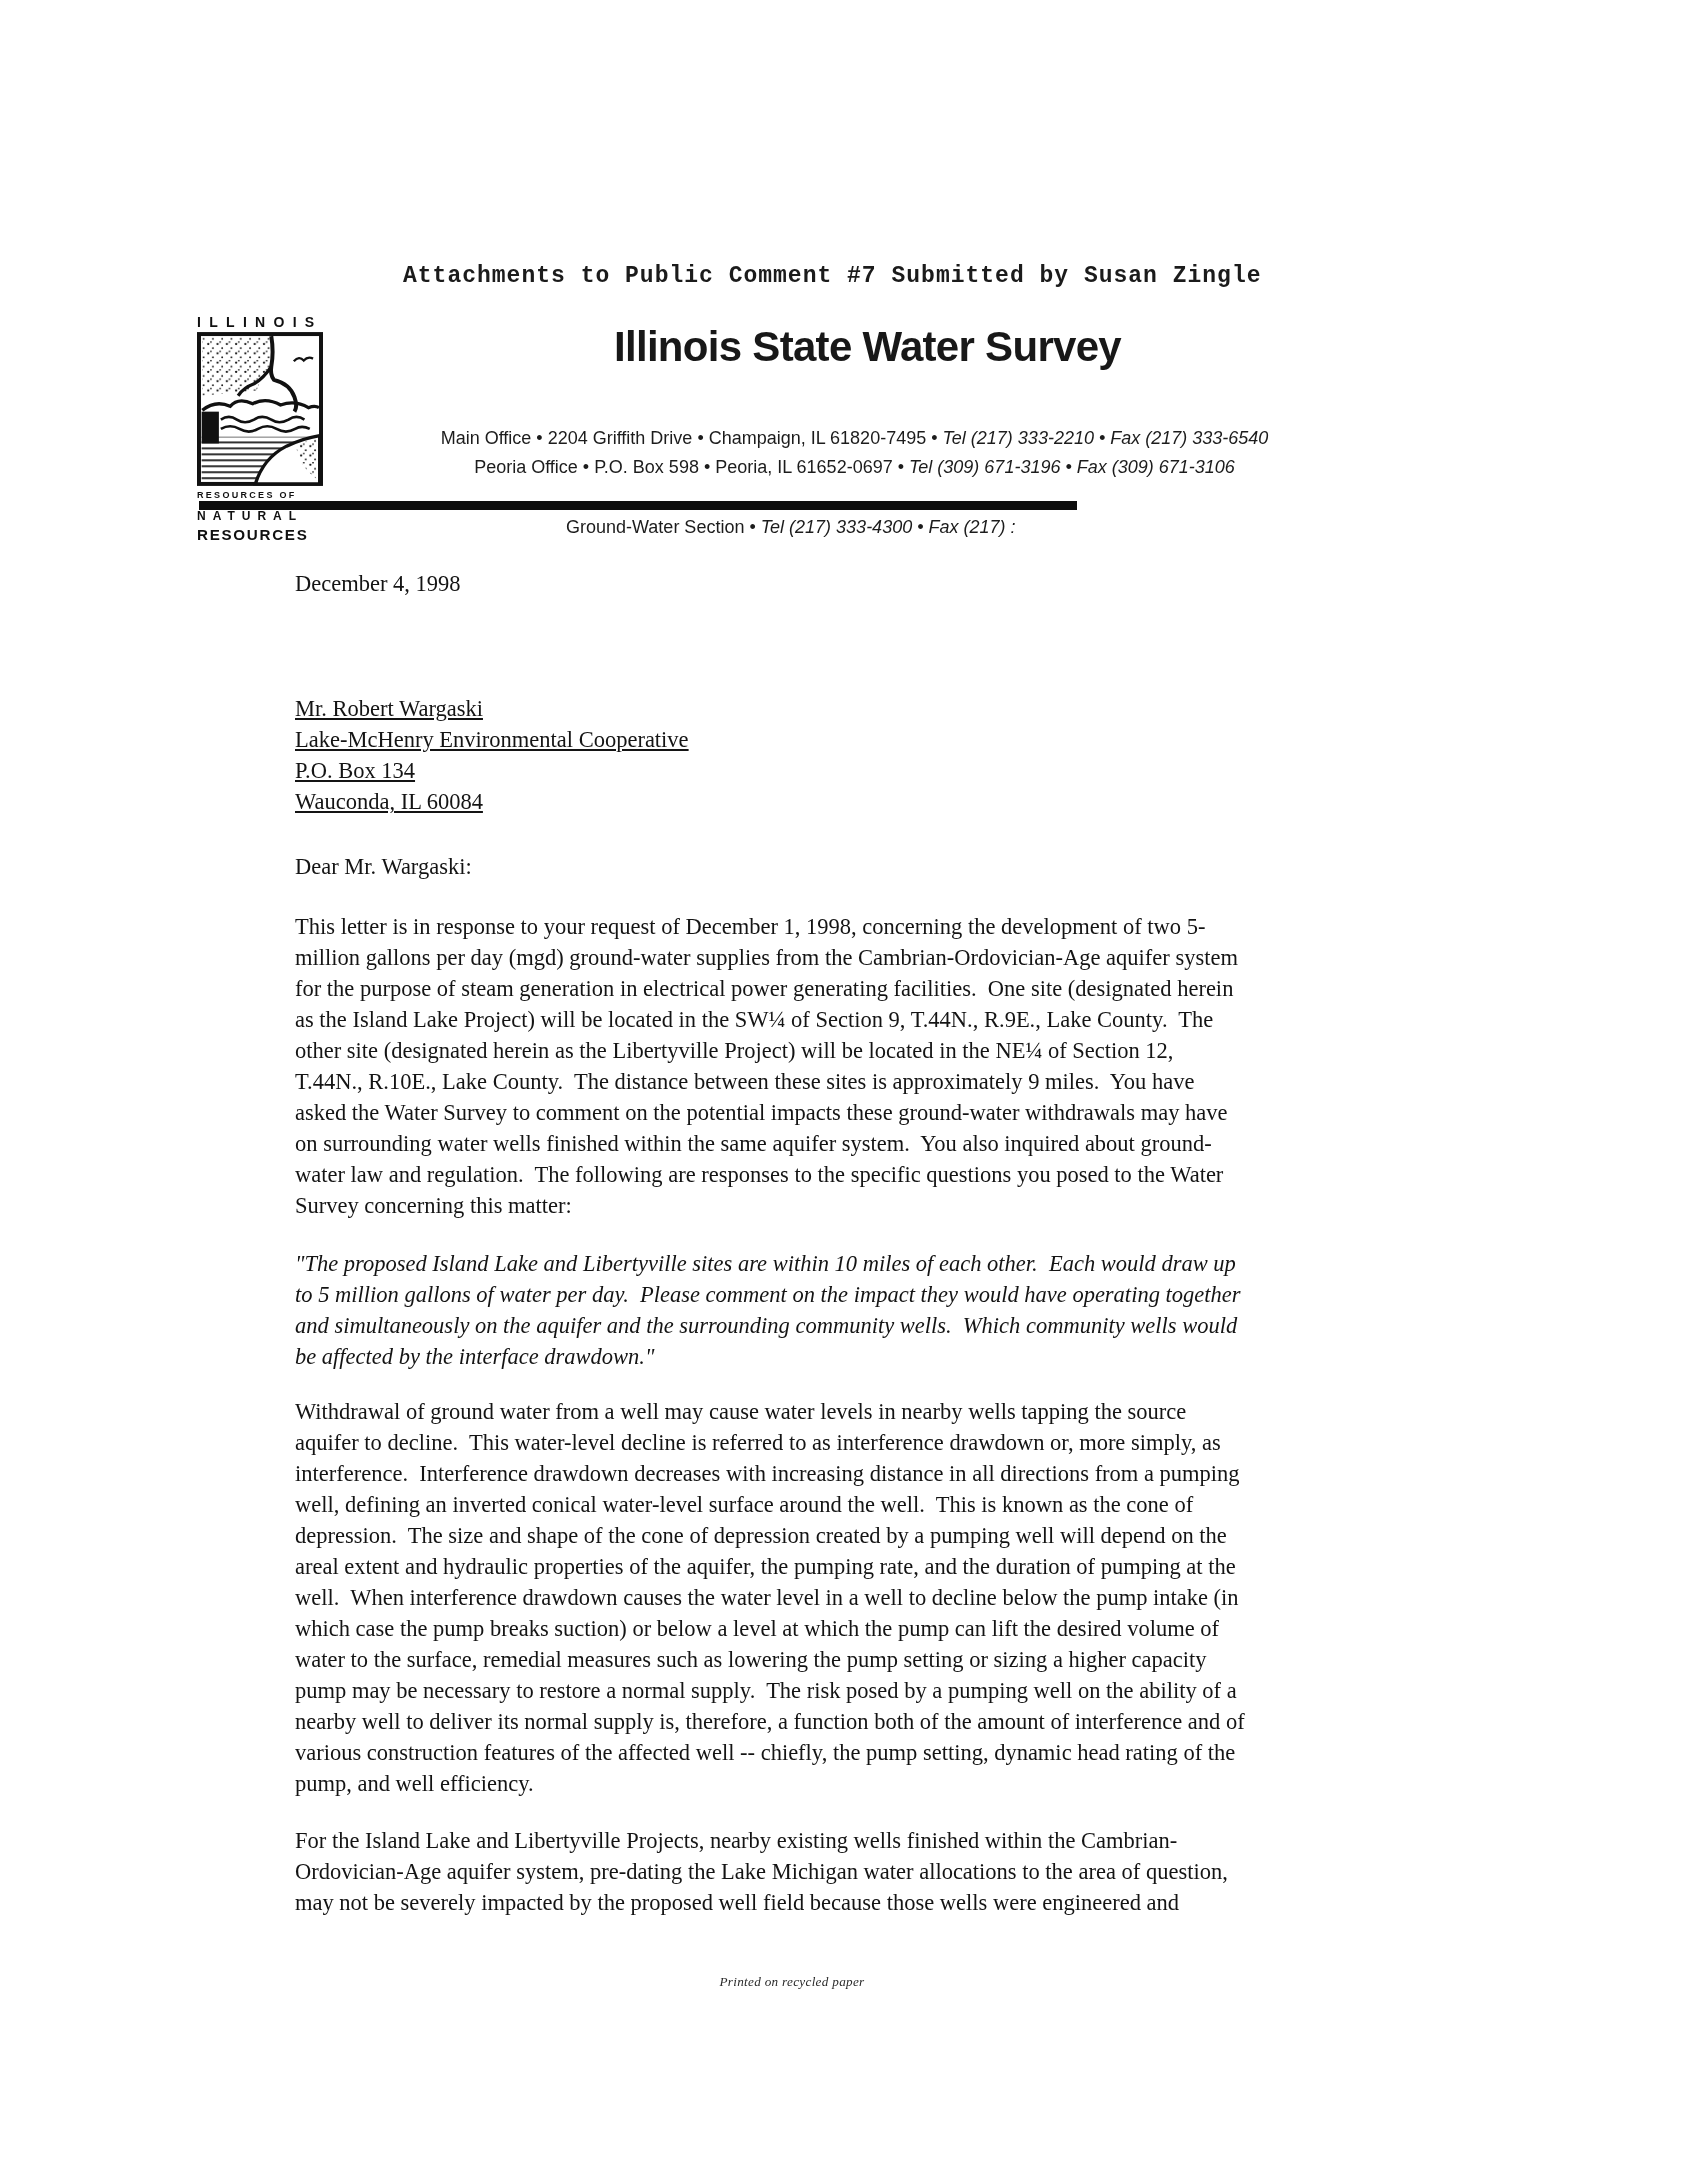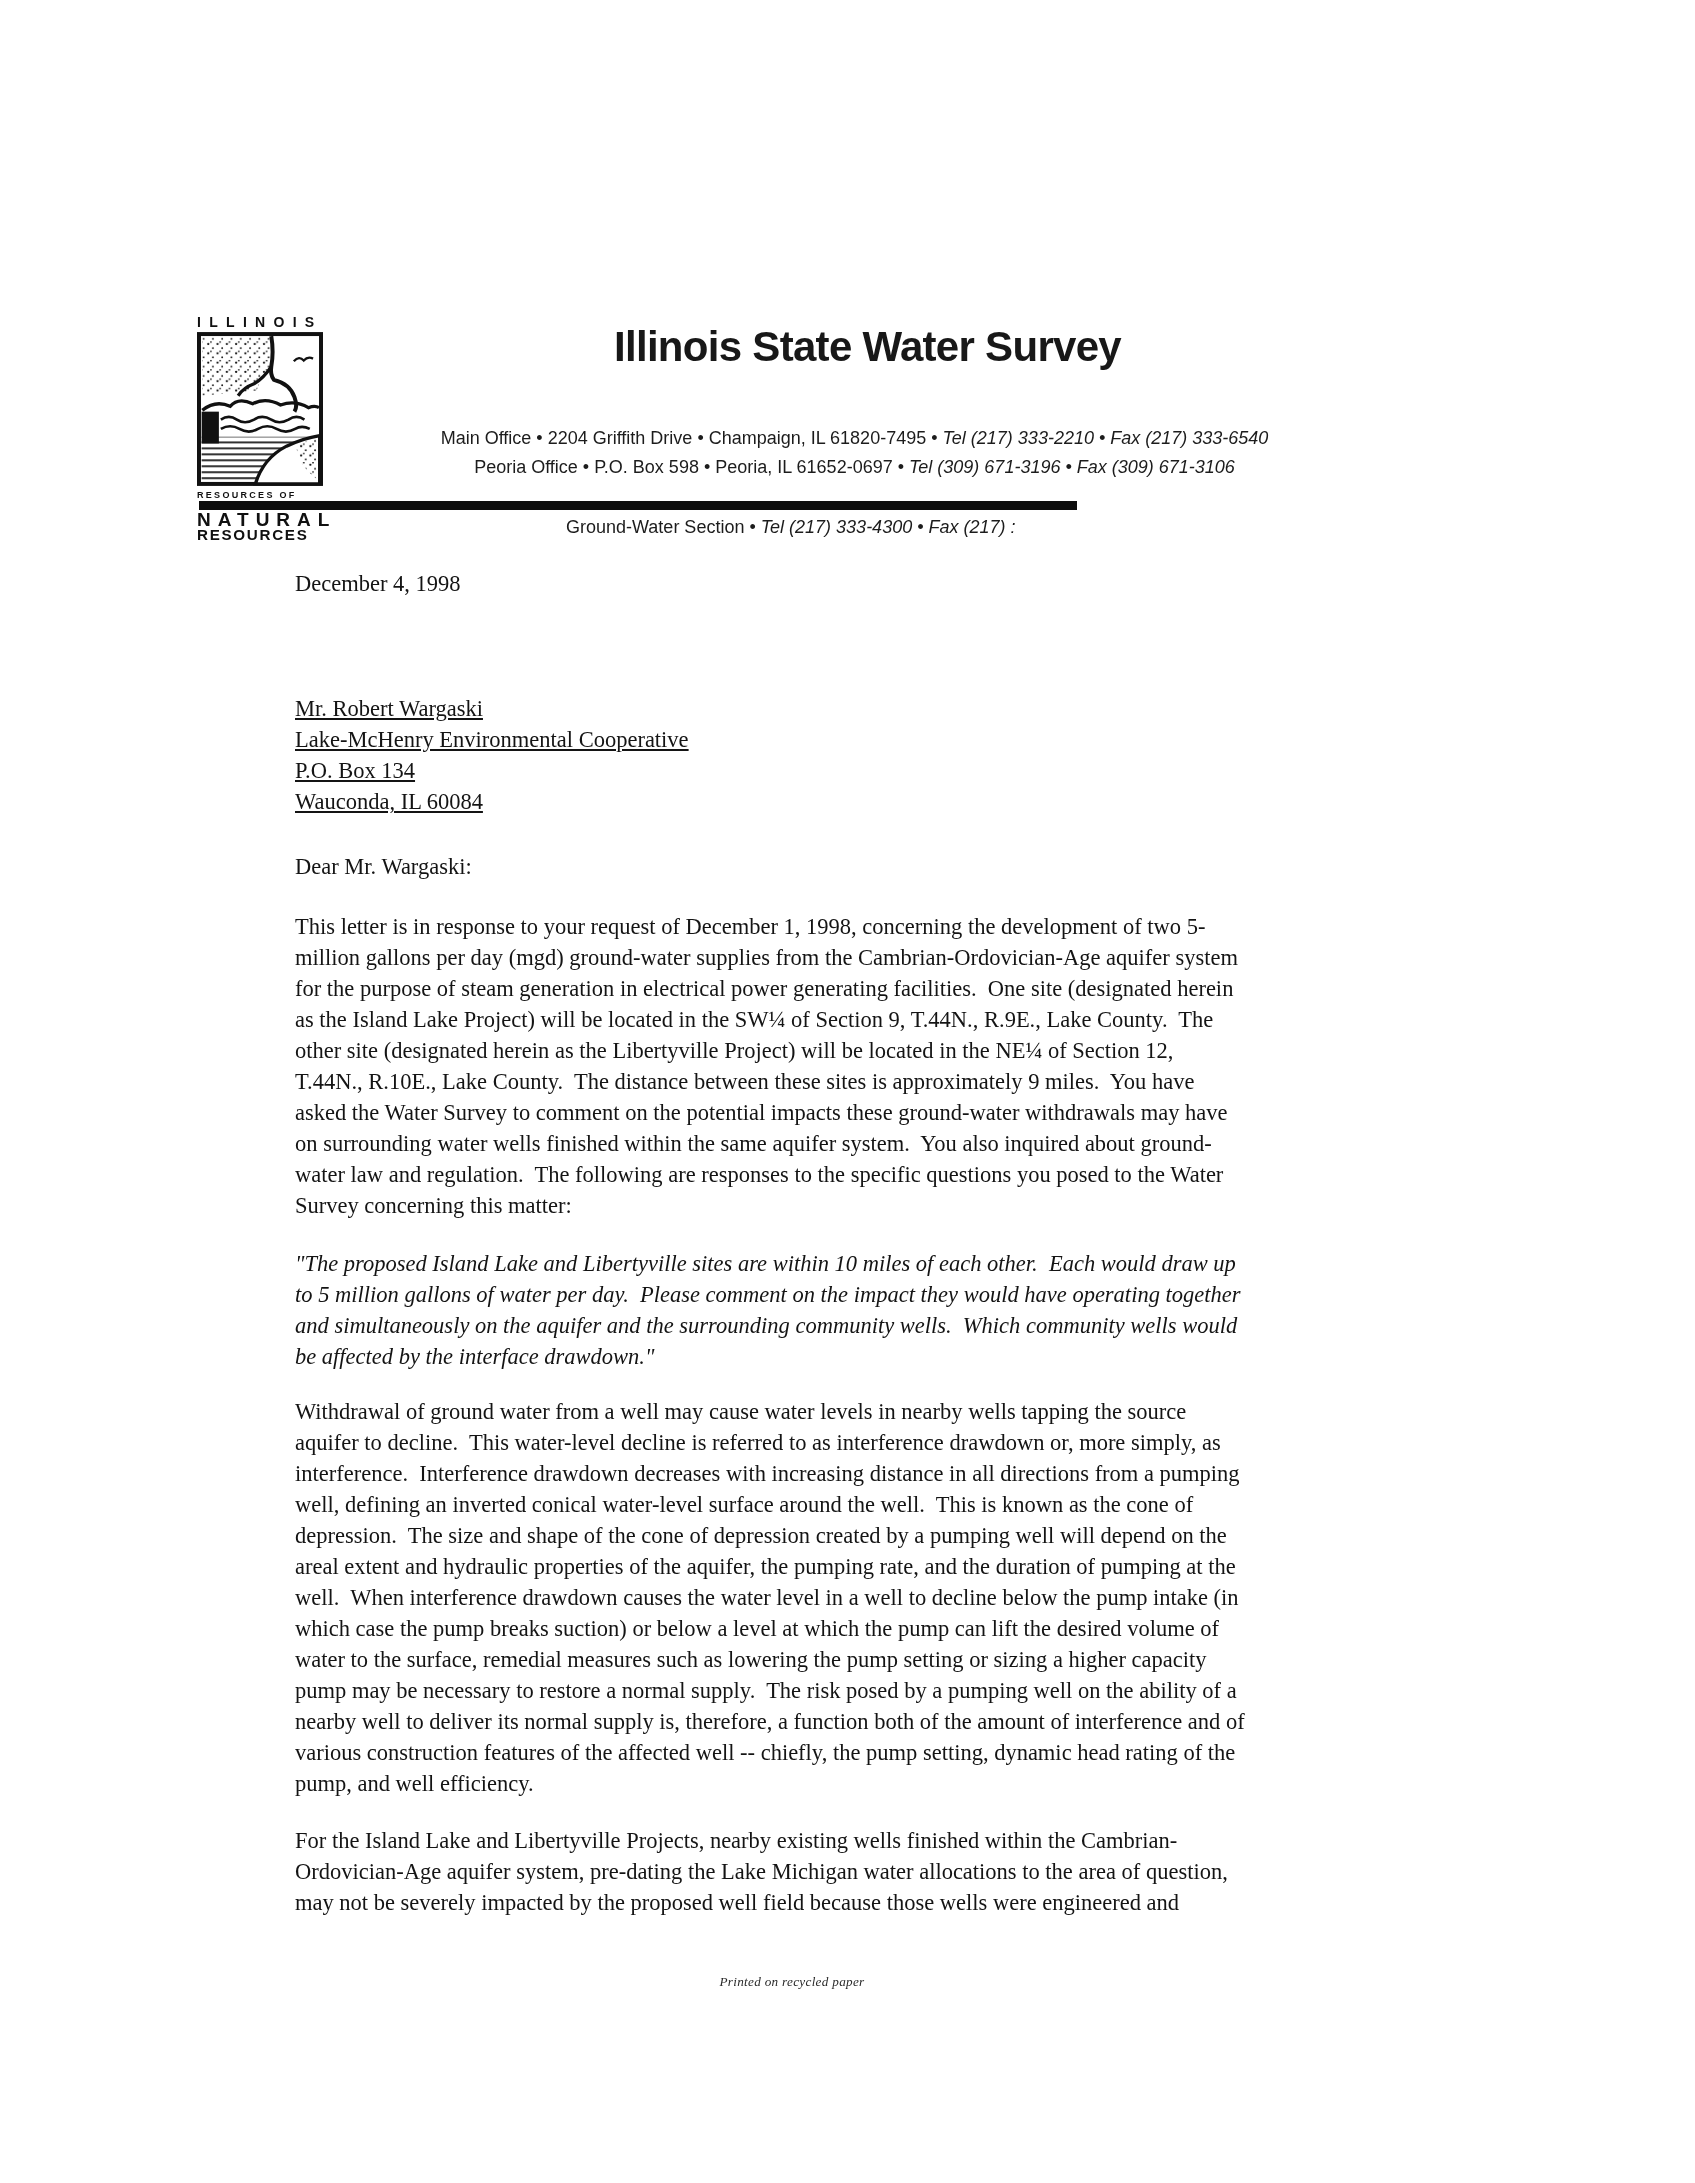--- a/index.html
+++ b/index.html
@@ -20,21 +20,21 @@
     font-size:23px;line-height:32px;letter-spacing:1px;
     font-weight:700;color:#1b1b1b;
   }
 
   
   .logo{position:absolute;left:197px;top:314px;width:127px;color:#101010;
         font-family:"Liberation Sans", sans-serif;}
   .logo .state{font-size:14px;font-weight:700;letter-spacing:8.3px;white-space:nowrap;}
   .logo .art{position:absolute;top:18px;left:0;}
   .logo .dept{position:absolute;top:176px;left:0;font-size:9px;font-weight:700;letter-spacing:2.3px;white-space:nowrap;}
-  .logo .nat{position:absolute;top:195px;left:0;font-size:19px;font-weight:700;letter-spacing:7px;white-space:nowrap;}
+  .logo .nat{position:absolute;top:195px;left:0;font-size:12px;font-weight:700;letter-spacing:7px;white-space:nowrap;}
   .logo .res{position:absolute;top:212px;left:0;font-size:15.2px;font-weight:700;letter-spacing:1.7px;white-space:nowrap;}
 
   
   .org-title{
     position:absolute;left:556px;top:323px;width:623px;
     text-align:center;
     font-family:"Liberation Sans", sans-serif;
     font-size:42px;font-weight:700;letter-spacing:-0.7px;color:#181818;
     white-space:nowrap;
   }
@@ -65,20 +65,21 @@
   .recycled-note{
     position:absolute;left:560px;top:1926px;width:464px;text-align:center;
     font-size:13.2px;font-style:italic;color:#2a2a2a;letter-spacing:0.3px;margin-top:48px;
   }
 </style>
 </head>
 <body>
 
 <div class="page">
 
+  <div class="attachment-note">Attachments to Public Comment #7 Submitted by Susan Zingle</div>
 
   <div class="logo">
     <div class="state">ILLINOIS</div>
 
     <svg class="art" viewBox="0 0 190 232" width="126" height="154" aria-hidden="true">
       <defs>
         <pattern id="stipple" width="14" height="14" patternUnits="userSpaceOnUse">
           <circle cx="3" cy="4" r="1.7" fill="#111"></circle>
           <circle cx="10" cy="10" r="1.4" fill="#111"></circle>
           <circle cx="7" cy="1" r="1.2" fill="#111"></circle>

